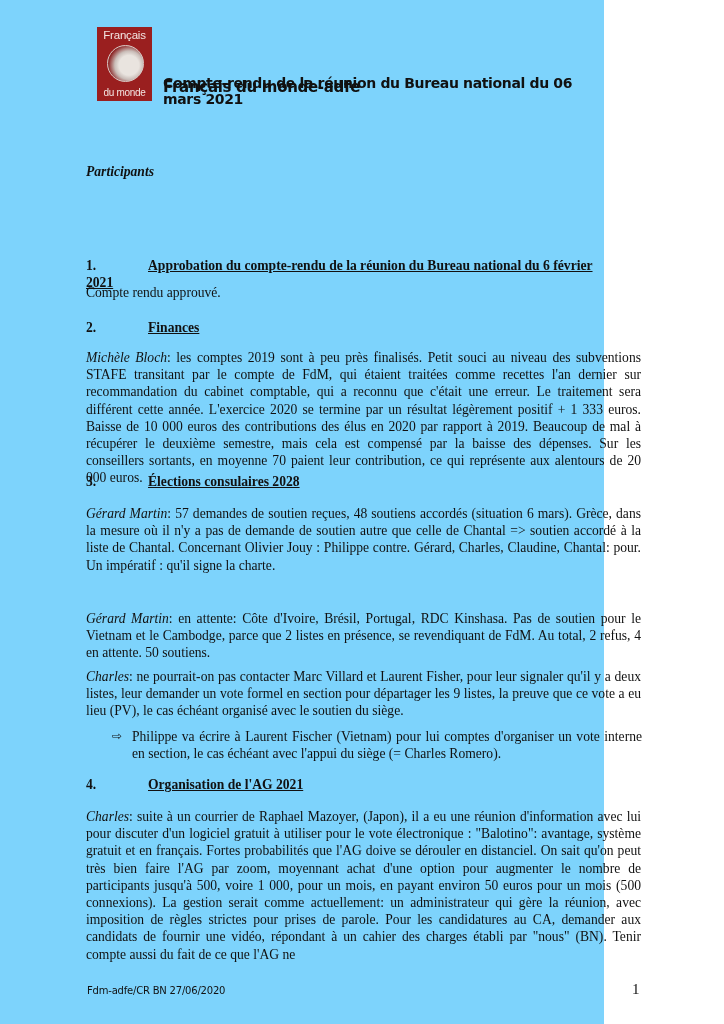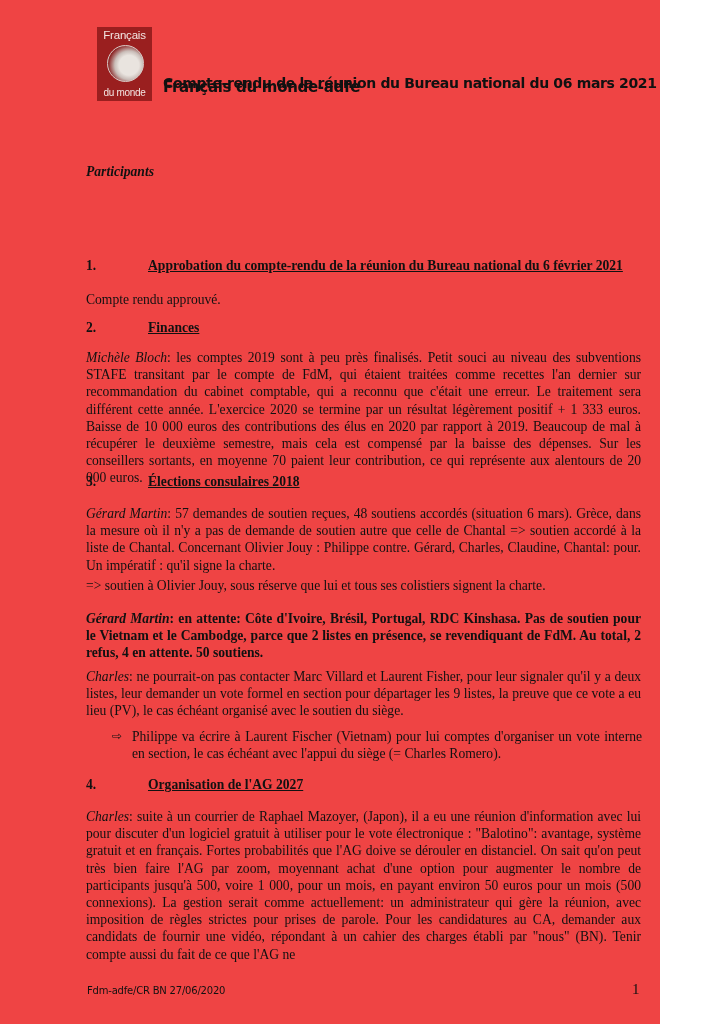--- a/index.html
+++ b/index.html
@@ -1,17 +1,17 @@
 <!DOCTYPE html>
 <html><head>
 <meta charset="utf-8">
 <style>
   html, body { margin: 0; padding: 0; background: #ffffff; }
   body { width: 724px; height: 1024px; position: relative; overflow: hidden; color: #111; }
-  .page { position: absolute; left: 0; top: 0; width: 660px; height: 1024px; background: #ef4444; }
+  .page { position: absolute; left: 0; top: 0; width: 604px; height: 1024px; background: #7dd3fc; }
 
   .logo { position: absolute; left: 97px; top: 27px; width: 55px; height: 74px; background: #9a1f1f;
           font-family: "Liberation Sans", sans-serif; color: #f3e6e3; text-align: center; }
   .logo .l-top { position: absolute; top: 2px; left: 0; right: 0; font-size: 11.5px; letter-spacing: -0.2px; }
   .logo .l-bot { position: absolute; bottom: 3px; left: 0; right: 0; font-size: 10px; letter-spacing: -0.3px; }
   .logo .globe { position: absolute; left: 10px; top: 18px; width: 35px; height: 35px; border-radius: 50%;
           background: radial-gradient(circle at 60% 55%, #e9e4df 0 35%, #c9bdb8 50%, #8d2a2a 72%, #9a1f1f 100%);
           border: 1px solid #d9c9c5; }
 
   .h-org { position: absolute; left: 163px; top: 30px; font-family: "DejaVu Sans", sans-serif; font-weight: bold; font-size: 15px; letter-spacing: -0.3px; margin-top: 48px; }
@@ -46,49 +46,48 @@
   </div>
 
   <div class="h-org">Français du monde-adfe</div>
   <div class="h-title">Compte-rendu de la réunion du Bureau national du 06 mars 2021</div>
 
   <div class="participants-h serif">Participants</div>
 
   <div class="sec serif" style="top:257px;">
     <span class="num">1.</span><span class="t">Approbation du compte-rendu de la réunion du Bureau national du 6 février 2021</span>
   </div>
-  <div class="block serif" style="top:291px;">Compte rendu approuvé.</div>
+  <div class="block serif" style="top:284px;">Compte rendu approuvé.</div>
 
   <div class="sec serif" style="top:319px;">
     <span class="num">2.</span><span class="t">Finances</span>
   </div>
   <div class="block serif" style="top:349px;">
     <span class="it">Michèle Bloch</span><span>: les comptes 2019 sont à peu près finalisés. Petit souci au niveau des subventions STAFE transitant par le compte de FdM, qui étaient traitées comme recettes l'an dernier sur recommandation du cabinet comptable, qui a reconnu que c'était une erreur. Le traitement sera différent cette année. L'exercice 2020 se termine par un résultat légèrement positif + 1 333 euros. Baisse de 10 000 euros des contributions des élus en 2020 par rapport à 2019. Beaucoup de mal à récupérer le deuxième semestre, mais cela est compensé par la baisse des dépenses. Sur les conseillers sortants, en moyenne 70 paient leur contribution, ce qui représente aux alentours de 20 000 euros.</span>
   </div>
 
   <div class="sec serif" style="top:473px;">
-    <span class="num">3.</span><span class="t">Élections consulaires 2018</span>
+    <span class="num">3.</span><span class="t">Élections consulaires 2028</span>
   </div>
   <div class="block serif" style="top:505px;">
     <span class="it">Gérard Martin</span><span>: 57 demandes de soutien reçues, 48 soutiens accordés (situation 6 mars). Grèce, dans la mesure où il n'y a pas de demande de soutien autre que celle de Chantal =&gt; soutien accordé à la liste de Chantal. Concernant Olivier Jouy : Philippe contre. Gérard,  Charles, Claudine, Chantal: pour. Un impératif : qu'il signe la charte.</span>
   </div>
-  <div class="block serif" style="top:577px;">=&gt; soutien à Olivier Jouy, sous réserve que lui et tous ses colistiers signent la charte.</div>
-  <div class="block serif" style="top:610px;font-weight:bold;">
+  <div class="block serif" style="top:610px;">
     <span class="it">Gérard Martin</span><span>: en attente: Côte d'Ivoire, Brésil, Portugal, RDC Kinshasa. Pas de soutien pour le Vietnam et le Cambodge, parce que 2 listes en présence, se revendiquant de FdM. Au total, 2 refus, 4 en attente. 50 soutiens.</span>
   </div>
   <div class="block serif" style="top:668px;">
     <span class="it">Charles</span><span>: ne pourrait-on pas contacter Marc Villard et Laurent Fisher, pour leur signaler qu'il y a deux listes, leur demander un vote formel en section pour départager les 9 listes, la preuve que ce vote a eu lieu (PV), le cas échéant organisé avec le soutien du siège.</span>
   </div>
   <div class="arrow-item serif" style="top:728px;">
     <span class="arr">⇨</span>
     <span class="txt">Philippe va écrire à Laurent Fischer (Vietnam) pour lui comptes d'organiser un vote interne en section, le cas échéant avec l'appui du siège (= Charles Romero).</span>
   </div>
 
   <div class="sec serif" style="top:776px;">
-    <span class="num">4.</span><span class="t">Organisation de l'AG 2027</span>
+    <span class="num">4.</span><span class="t">Organisation de l'AG 2021</span>
   </div>
   <div class="block serif" style="top:808px;">
     <span class="it">Charles</span><span>: suite à un courrier de Raphael Mazoyer, (Japon), il a eu une réunion d'information avec lui pour discuter d'un logiciel gratuit à utiliser pour le vote électronique : "Balotino": avantage, système gratuit et en français. Fortes probabilités que l'AG doive se dérouler en distanciel. On sait qu'on peut très bien faire l'AG par zoom, moyennant achat d'une option pour augmenter le nombre de participants jusqu'à 500, voire 1 000, pour un mois, en payant environ 50 euros pour un mois (500 connexions). La gestion serait comme actuellement: un administrateur qui gère la réunion, avec imposition de règles strictes pour prises de parole. Pour les candidatures au CA, demander aux candidats de fournir une vidéo, répondant à un cahier des charges établi par "nous" (BN). Tenir compte aussi du fait de ce que l'AG ne</span>
   </div>
 
   <div class="footer-l">Fdm-adfe/CR BN 27/06/2020</div>
   <div class="footer-r">1</div>
 </div>
 
 </body></html>

